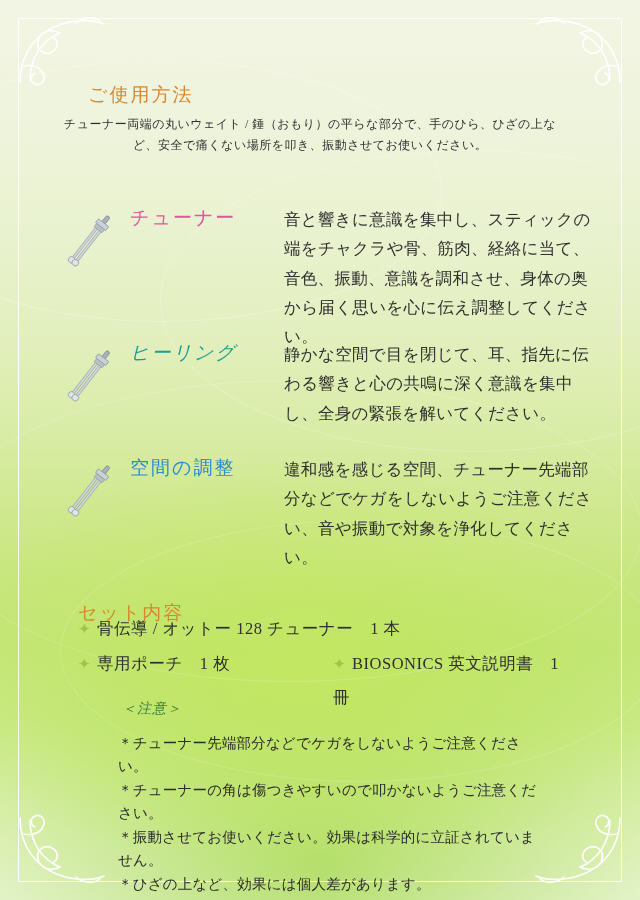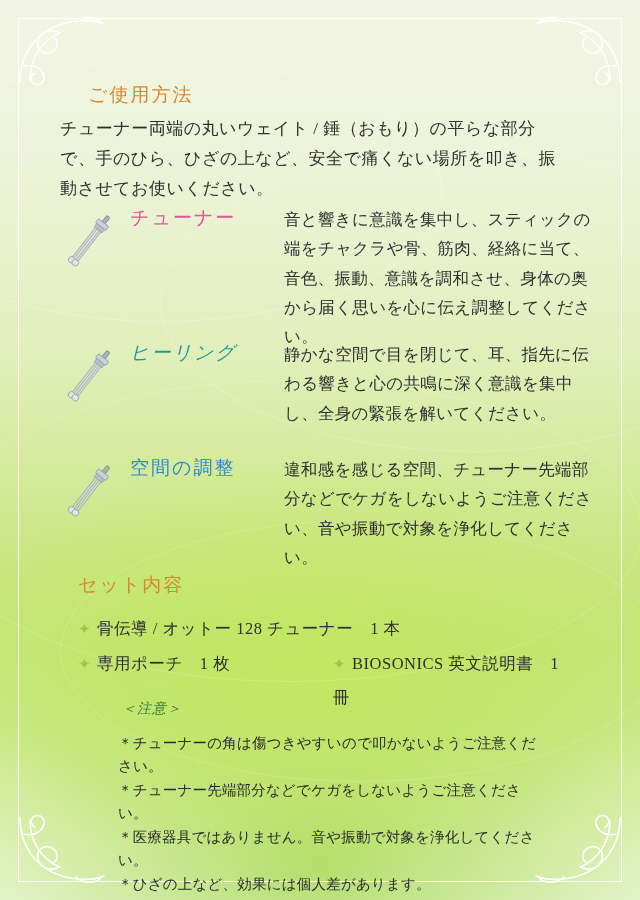--- a/index.html
+++ b/index.html
@@ -83,24 +83,25 @@
     font-size: 19px;
     color: #d9872e;
     letter-spacing: 2px;
     font-family: "Liberation Serif", serif;
   }
   .usage-text {
     position: absolute;
     left: 60px;
     top: 114px;
     width: 500px;
-    font-size: 17px;
+    font-size: 12px;
     line-height: 1.75;
     color: #2f2f2f;
     letter-spacing: 0.5px;
+    text-align: center;
   }
 
   .row {
     position: absolute;
     left: 40px;
     width: 560px;
   }
   .row-label {
     position: absolute;
     left: 90px;
@@ -129,21 +130,21 @@
   }
   .fork svg { display: block; }
 
   .c-pink { color: #e0579a; }
   .c-teal { color: #1f9c96; font-style: italic; }
   .c-blue { color: #2f8ccc; }
 
   .h-set {
     position: absolute;
     left: 78px;
-    top: 572px;
+    top: 600px;
     font-size: 19px;
     color: #d9872e;
     letter-spacing: 2px;
   }
   .set-list {
     position: absolute;
     left: 78px;
     top: 612px;
     width: 500px;
     font-size: 16.5px;
@@ -303,20 +304,20 @@
       <div class="set-line">
         <span class="sparkle">✦</span><span>専用ポーチ　1 枚</span>
         <span class="set-item-2">
           <span class="sparkle">✦</span><span>BIOSONICS 英文説明書　1 冊</span>
         </span>
       </div>
     </div>
 
     <div class="notes">
       <div class="notes-title">＜注意＞</div>
+      <div class="note-line">＊チューナー先端部分などでケガをしないようご注意ください。</div>
       <div class="note-line">＊チューナーの角は傷つきやすいので叩かないようご注意ください。</div>
-      <div class="note-line">＊チューナー先端部分などでケガをしないようご注意ください。</div>
-      <div class="note-line">＊医療器具ではありません。音や振動で対象を浄化してください。</div>
+      <div class="note-line">＊振動させてお使いください。効果は科学的に立証されていません。</div>
       <div class="note-line">＊ひざの上など、効果には個人差があります。</div>
     </div>
 
   </div>
 </div>
 
 </body></html>

